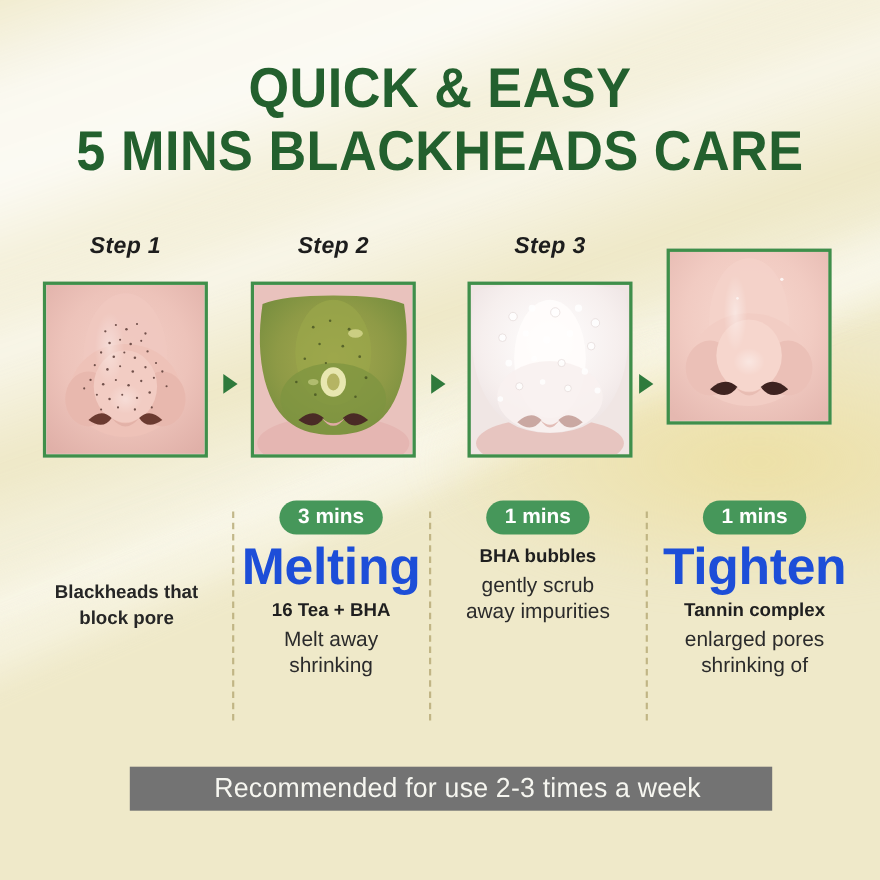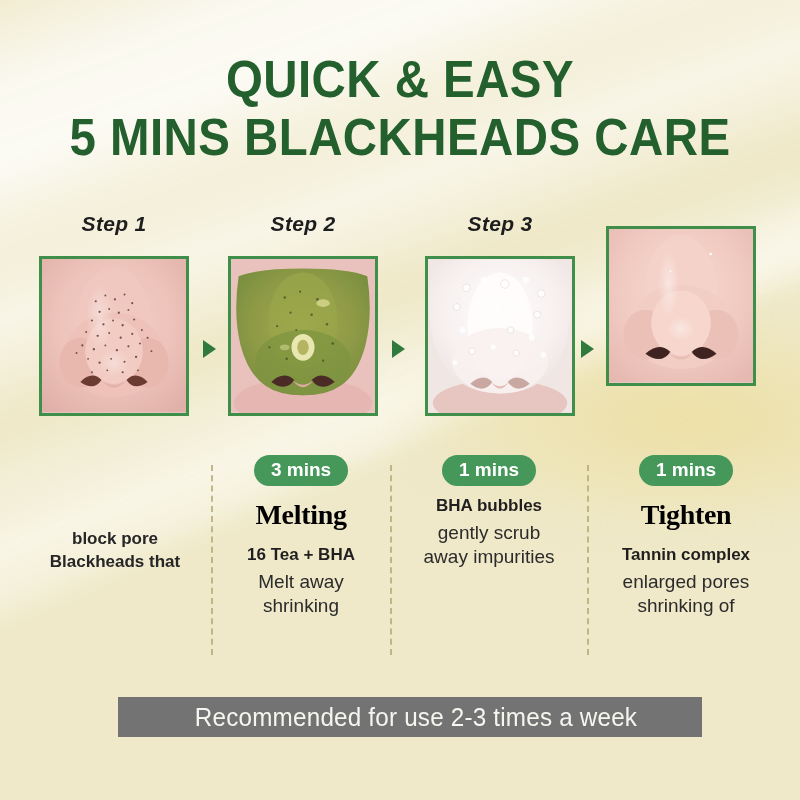--- a/index.html
+++ b/index.html
@@ -118,22 +118,22 @@
     position:absolute;top:10px;height:190px;width:0;
     border-left:2px dashed #b9ad7a;opacity:.85;
   }
   .info-col{position:absolute;top:0;text-align:center;}
   .pill{
     display:inline-block;background:#46975a;color:#ffffff;
     border-radius:16px;padding:5px 17px 6px;font-size:19px;font-weight:bold;
     line-height:20px;
   }
   .big{
-    color:#000000;font-weight:bold;font-size:28px;line-height:40px;
-    margin-top:9px;letter-spacing:-.3px;font-family:Liberation Serif, serif;
+    color:#1d4ed8;font-weight:bold;font-size:47px;line-height:40px;
+    margin-top:9px;letter-spacing:-.3px;
   }
   .sub{
     color:#1f1f1f;font-weight:bold;font-size:17px;line-height:22px;margin-top:9px;
   }
   .desc{
     color:#2b2b2b;font-size:19px;line-height:24px;margin-top:4px;
   }
   #col0-text{
     position:absolute;left:25px;top:72px;width:180px;text-align:center;
     color:#262626;font-weight:bold;font-size:17px;line-height:23px;
@@ -368,22 +368,22 @@
 
   </div>
 
   <div id="info">
 
     <div class="vdiv" style="left:211px"></div>
     <div class="vdiv" style="left:390px"></div>
     <div class="vdiv" style="left:587px"></div>
 
     <div id="col0-text">
+      <div>Blackheads that</div>
       <div>block pore</div>
-      <div>Blackheads that</div>
     </div>
 
     <div class="info-col" style="left:216px;width:170px">
       <span class="pill">3 mins</span>
       <div class="big">Melting</div>
       <div class="sub">16 Tea + BHA</div>
       <div class="desc">
         <div>Melt away</div>
         <div>shrinking</div>
       </div>

